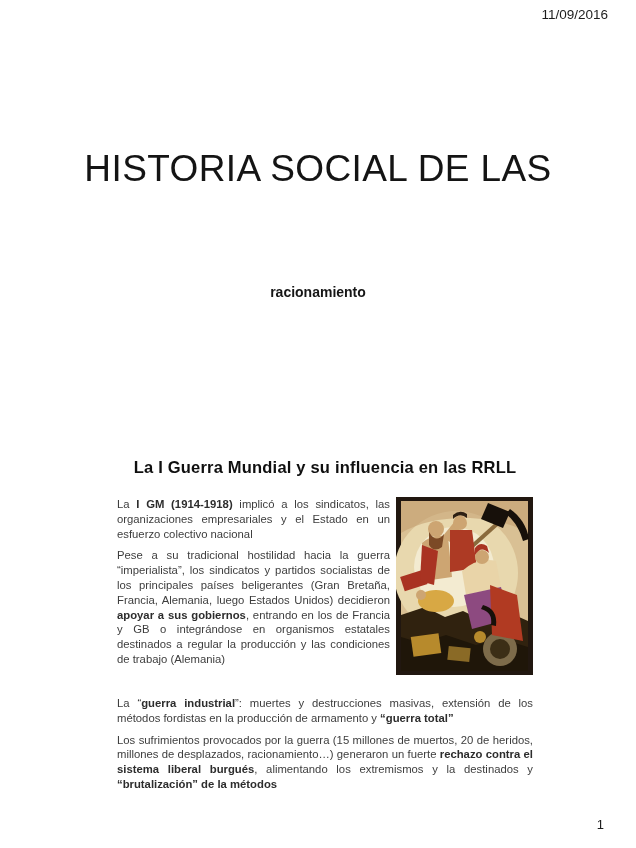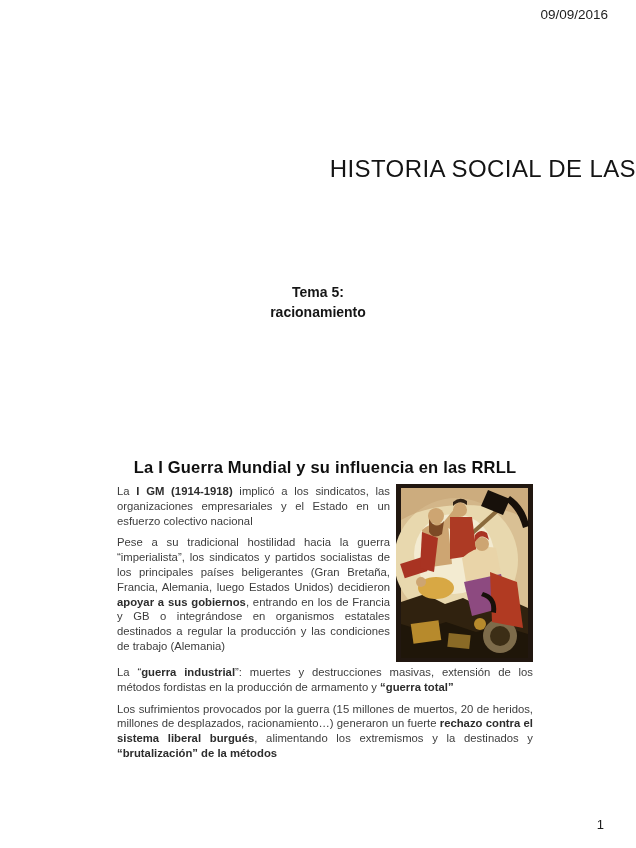--- a/index.html
+++ b/index.html
@@ -28,22 +28,22 @@
     right: 32px;
     font-size: 13px;
     color: #1d1d1d;
   }
   
   .s1-title {
     position: absolute;
     top: 150px;
     left: 0;
     width: 100%;
-    text-align: right;
-    font-size: 24px;
+    text-align: center;
+    font-size: 37px;
     font-weight: 400;
     line-height: 37px;
     color: #141414;
     letter-spacing: 0.4px;
   }
   .s1-subtitle {
     position: absolute;
     top: 282px;
     left: 0;
     width: 100%;
@@ -58,59 +58,58 @@
     position: absolute;
     top: 458px;
     left: 117px;
     width: 416px;
   }
   .s2-title {
     text-align: center;
     font-size: 16.5px;
     font-weight: 700;
     color: #0f0f0f;
-    margin-bottom: 7px;
+    margin-bottom: 20px;
     letter-spacing: 0.2px;
   }
   .s2-row {
     display: flex;
     align-items: flex-start;
     gap: 6px;
   }
   .s2-textcol { width: 273px; }
   .s2-imgwrap {
     width: 137px;
     height: 178px;
     flex: 0 0 auto;
   }
   .s2-imgwrap svg { display: block; }
-  .s2-full { margin-top: 3px; }
+  .s2-full { margin-top: 21px; }
   .body-par {
     font-size: 11.3px;
     line-height: 14.8px;
     color: #3d3d3d;
     text-align: justify;
     text-justify: inter-word;
     margin-bottom: 7px;
   }
   .body-par .b { font-weight: 700; color: #2d2d2d; }
 </style>
 </head>
 <body>
 
 <div class="page">
 
-  <div class="date">09/09/2016</div>
+  <div class="date">11/09/2016</div>
 
   <section>
     <h1 class="s1-title">
       <span>HISTORIA SOCIAL DE LAS</span><br>
     </h1>
     <div class="s1-subtitle">
-      <div>Tema 5:</div>
       <div>racionamiento</div>
     </div>
   </section>
 
   <section class="s2">
     <h2 class="s2-title">La I Guerra Mundial y su influencia en las RRLL</h2>
 
     <div class="s2-row">
       <div class="s2-textcol">
           <p class="body-par"><span>La </span><span class="b">I GM (1914-1918)</span><span> implicó a los sindicatos, las organizaciones empresariales y el Estado en un esfuerzo colectivo nacional</span></p>

